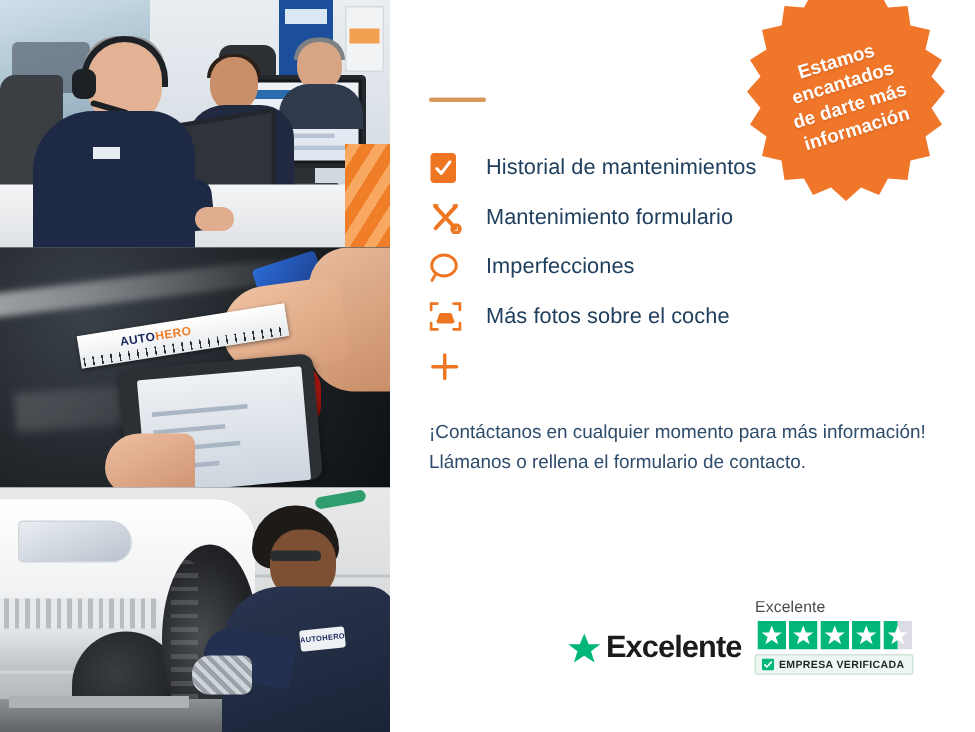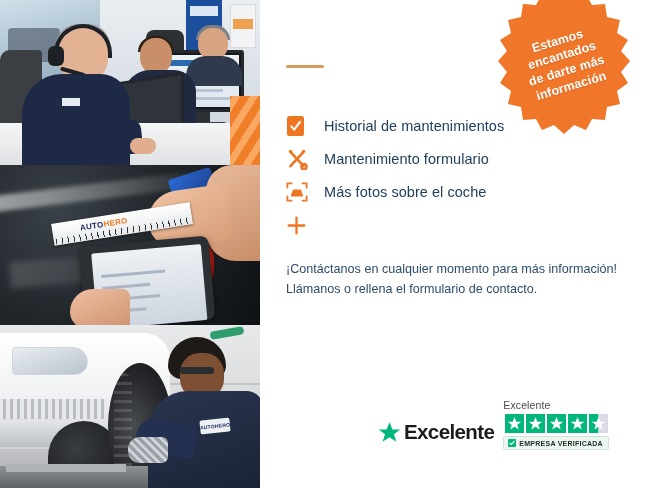--- a/index.html
+++ b/index.html
@@ -411,21 +411,21 @@
   }
   .badge-text{
     font-size:12.5px; font-weight:bold; line-height:1.26;
     color:#ffffff; text-align:center;
     letter-spacing:.1px;
     width:112px;
     text-shadow:0 1px 1px rgba(150,60,0,.25);
   }
 
   
-  .features { margin-top:42px; }
+  .features { margin-top:28px; }
   .feature {
     display:flex; align-items:center;
     height:32px;
     margin-bottom:1px;
   }
   .feature-icon {
     width:30px; flex:0 0 30px;
     display:flex; align-items:center; justify-content:flex-start;
   }
   .feature-label {
@@ -631,20 +631,29 @@
               <path d="M18 3.4 L4.4 18.2"></path>
             </g>
             <path d="M2.4 2.2 L6.2 2.2 L6.2 5.4 Z" fill="#ee7623"></path>
             <path d="M19.6 2.2 L15.8 2.2 L15.8 5.4 Z" fill="#ee7623"></path>
             <circle cx="18" cy="18.6" r="2.6" fill="none" stroke="#ee7623" stroke-width="2.4"></circle>
           </svg>
         </span>
         <span class="feature-label">Mantenimiento formulario</span>
       </div>
 
+      <div class="feature">
+        <span class="feature-icon">
+          <svg width="21" height="21" viewBox="0 0 21 21">
+            <ellipse cx="10" cy="9" rx="8.2" ry="7" fill="none" stroke="#ee7623" stroke-width="1.9"></ellipse>
+            <path d="M4.6 14.4 L2 19" fill="none" stroke="#ee7623" stroke-width="1.9" stroke-linecap="round"></path>
+          </svg>
+        </span>
+        <span class="feature-label">Imperfecciones</span>
+      </div>
 
       <div class="feature">
         <span class="feature-icon">
           <svg width="22" height="20" viewBox="0 0 22 20">
             <g fill="none" stroke="#ee7623" stroke-width="1.8" stroke-linecap="round">
               <path d="M1.4 5.6 V1.4 H5.6"></path>
               <path d="M16.4 1.4 H20.6 V5.6"></path>
               <path d="M20.6 14.4 V18.6 H16.4"></path>
               <path d="M5.6 18.6 H1.4 V14.4"></path>
             </g>

